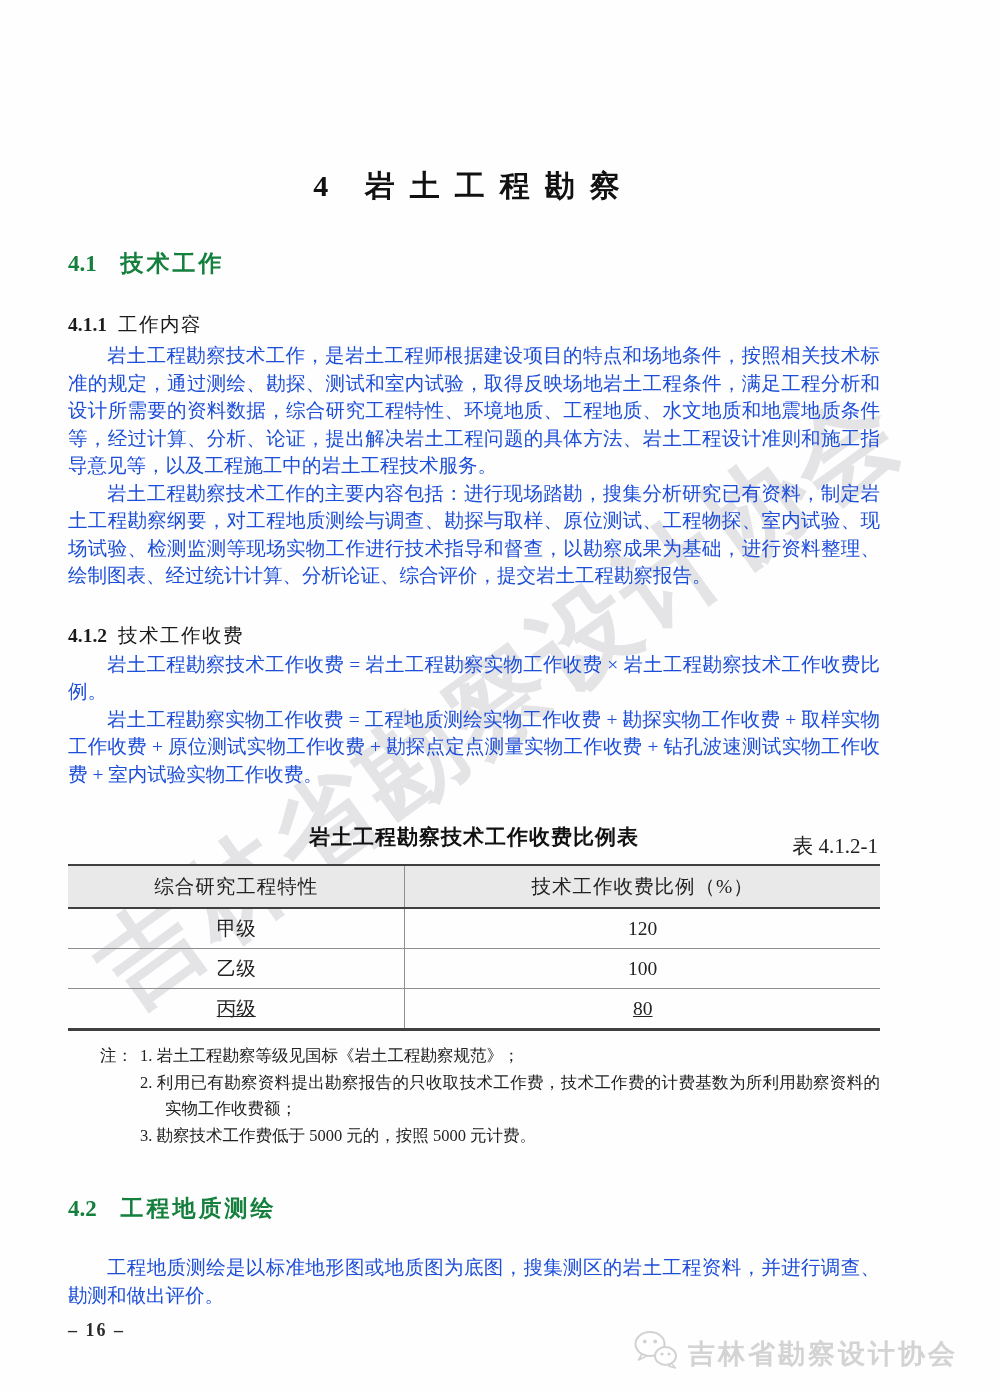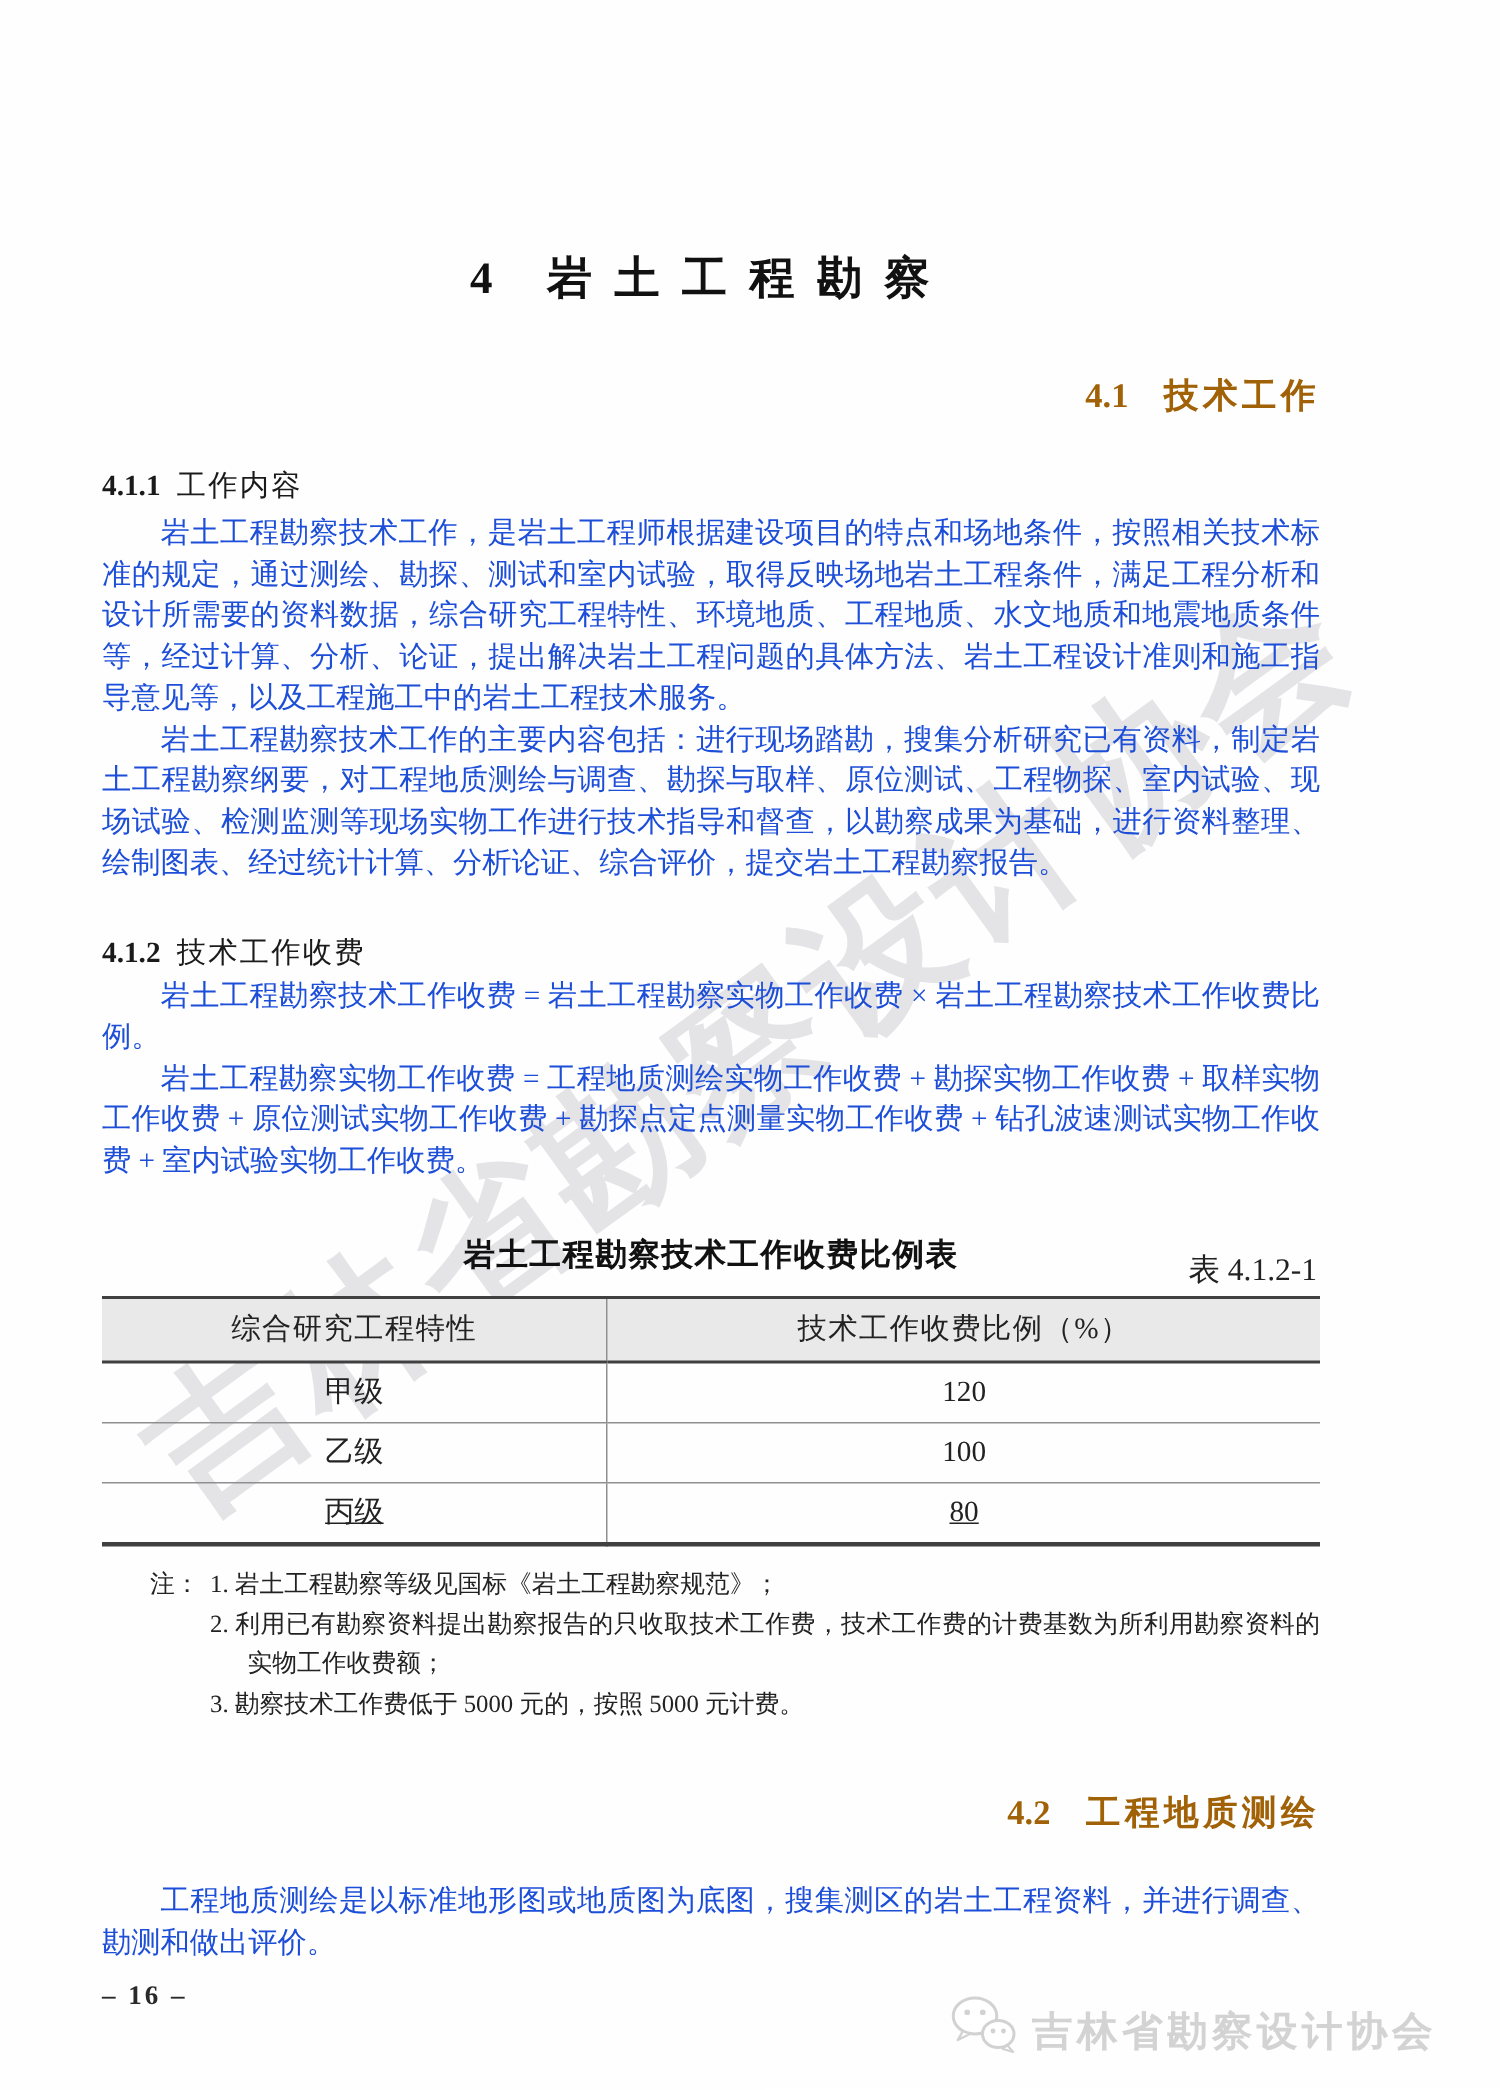--- a/index.html
+++ b/index.html
@@ -17,21 +17,21 @@
     color:rgba(186,183,192,0.38); z-index:0; user-select:none;
   }
   .content { position:relative; z-index:1; padding:168px 120px 0 68px;
     font-size:19.5px; line-height:27.5px; }
 
   .doc-title { margin:0; text-align:center; font-family:"Liberation Sans",sans-serif;
     font-weight:bold; font-size:30px; line-height:36px; color:#111; }
   .doc-title .t-num { font-family:"Liberation Serif","DejaVu Serif",serif; margin-right:28px; }
   .doc-title .t-text { letter-spacing:15px; }
 
-  .sec { margin:44px 0 0 0; font-size:23px; line-height:30px; font-weight:bold; color:#a16207;text-align:right; }
+  .sec { margin:44px 0 0 0; font-size:23px; line-height:30px; font-weight:bold; color:#15803d; }
   .sec.sec-42 { }
   .sec .sec-num { font-family:"Liberation Serif","DejaVu Serif",serif; margin-right:18px; }
   .sec .sec-text { font-family:"Liberation Sans",sans-serif; letter-spacing:3px; }
 
   .subsec { margin:32px 0 0 0; font-size:19.5px; line-height:26px; font-weight:normal; color:#1a1a1a; }
   .subsec .subsec-num { font-family:"Liberation Serif","DejaVu Serif",serif; font-weight:bold; margin-right:6px; }
   .subsec .subsec-text { font-family:"Liberation Sans",sans-serif; letter-spacing:1.5px; }
 
   .body-p { margin:4px 0 0 0; text-align:justify; text-indent:2em; color:#1d4ed8; }
   .body-p + .body-p { margin-top:0; }

